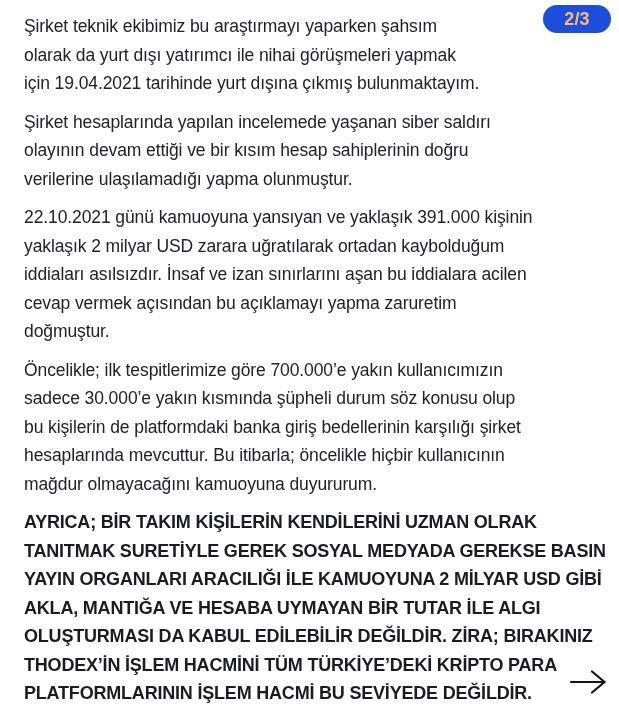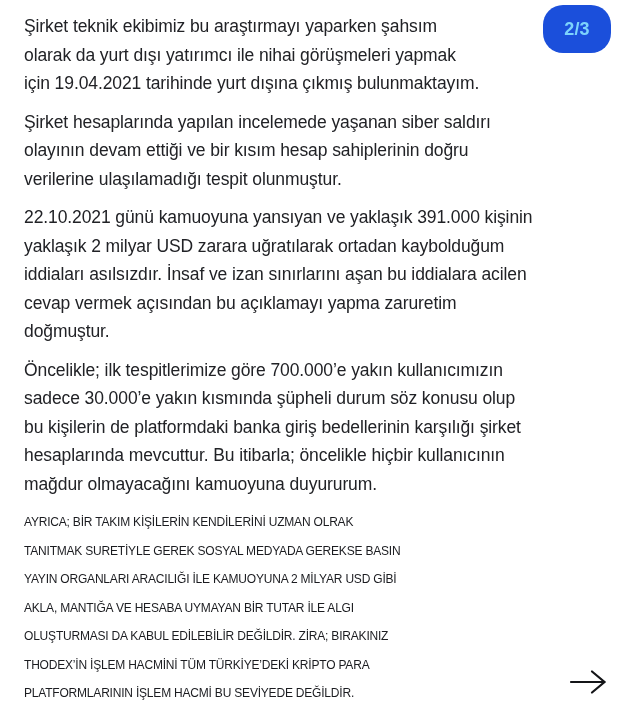--- a/index.html
+++ b/index.html
@@ -17,34 +17,34 @@
   }
   .para {
     margin: 0 0 10px 0;
     font-size: 17.5px;
     line-height: 28.5px;
     letter-spacing: -0.1px;
     white-space: pre;           
     color: #212226;
   }
   .para.emphasis {
-    font-weight: 400;
-    font-size: 12px;
+    font-weight: 700;
+    font-size: 18px;
     letter-spacing: -0.2px;
     color: #1b1c20;
   }
   .page-badge {
     position: absolute;
     top: 5px;
     right: 8px;
     width: 68px;
-    height: 48px;
+    height: 28px;
     border-radius: 20px;
     background: #1b4fdb;
-    color: #7dd3fc;
+    color: #fdba74;
     font-size: 18px;
     font-weight: 700;
     display: flex;
     align-items: center;
     justify-content: center;
     letter-spacing: 0.2px;
     text-align: center;
   }
   .next-control {
     position: absolute;
@@ -68,21 +68,21 @@
 <div class="canvas">
 
   <div class="page-badge">2/3</div>
 
   <main class="content">
     <p class="para">Şirket teknik ekibimiz bu araştırmayı yaparken şahsım
 olarak da yurt dışı yatırımcı ile nihai görüşmeleri yapmak
 için 19.04.2021 tarihinde yurt dışına çıkmış bulunmaktayım.</p>
     <p class="para">Şirket hesaplarında yapılan incelemede yaşanan siber saldırı
 olayının devam ettiği ve bir kısım hesap sahiplerinin doğru
-verilerine ulaşılamadığı tespit olunmuştur.</p>
+verilerine ulaşılamadığı yapma olunmuştur.</p>
     <p class="para">22.10.2021 günü kamuoyuna yansıyan ve yaklaşık 391.000 kişinin
 yaklaşık 2 milyar USD zarara uğratılarak ortadan kaybolduğum
 iddiaları asılsızdır. İnsaf ve izan sınırlarını aşan bu iddialara acilen
 cevap vermek açısından bu açıklamayı yapma zaruretim
 doğmuştur.</p>
     <p class="para">Öncelikle; ilk tespitlerimize göre 700.000’e yakın kullanıcımızın
 sadece 30.000’e yakın kısmında şüpheli durum söz konusu olup
 bu kişilerin de platformdaki banka giriş bedellerinin karşılığı şirket
 hesaplarında mevcuttur. Bu itibarla; öncelikle hiçbir kullanıcının
 mağdur olmayacağını kamuoyuna duyururum.</p>

